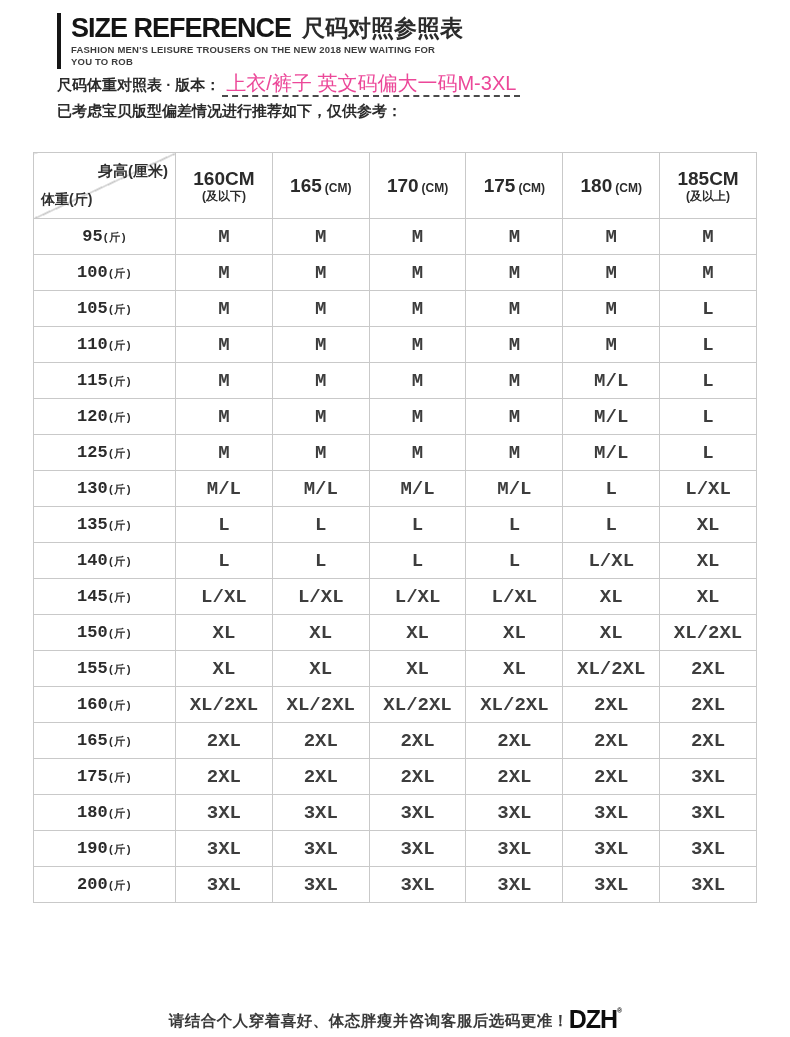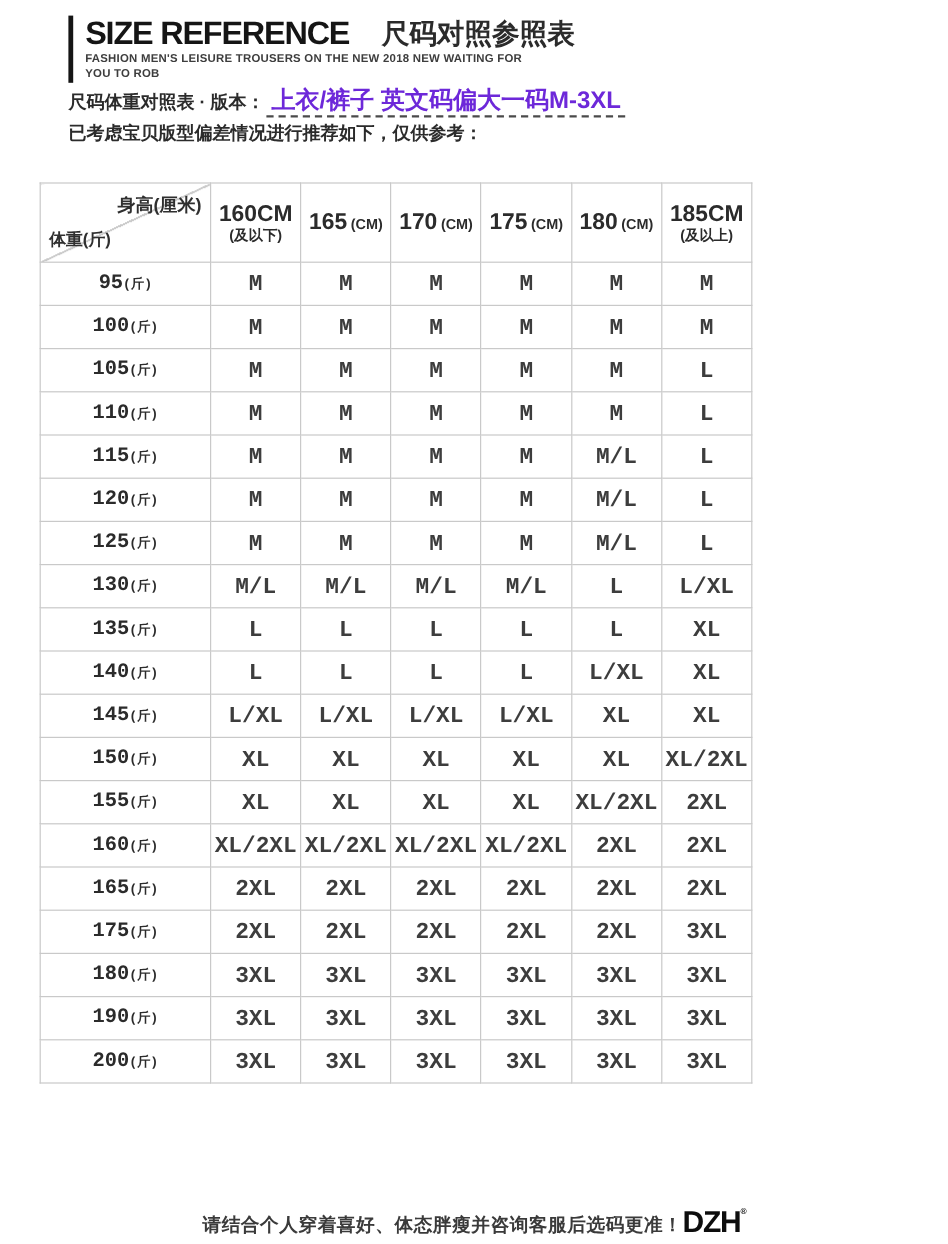--- a/index.html
+++ b/index.html
@@ -6,40 +6,40 @@
   html,body { background:#ffffff; }
   body {
     width:790px; height:1037px; position:relative; overflow:hidden;
     font-family:"Liberation Sans","DejaVu Sans",sans-serif; color:#2f2f2f;
   }
   
   .brand-header{
     position:absolute; left:57px; top:13px;
     border-left:4px solid #151515; padding-left:10px;
   }
-  .title-line{ display:flex; align-items:flex-end; gap:27px; white-space:nowrap; }
+  .title-line{ display:flex; align-items:flex-end; gap:11px; white-space:nowrap; }
   .t-en{ font-size:27px; font-weight:900; letter-spacing:-1px; color:#151515; }
   .t-cn{ font-size:23px; font-weight:700; color:#2b2b2b; }
   .sub{ font-size:9.5px; font-weight:700; color:#3d3d3d; line-height:1.3; letter-spacing:.2px; }
   
   .version-line{
     position:absolute; left:57px; top:70px; white-space:nowrap;
     font-size:15px; font-weight:700; color:#2b2b2b;
   }
   .version-value{
-    font-size:20px; font-weight:700; color:#6d28d9;
+    font-size:20px; font-weight:400; color:#ec4899;
     border-bottom:2px dashed #4a4a4a; padding:0 4px 1px 4px; margin-left:2px;margin-top:26px;
   }
   .note-line{
     position:absolute; left:57px; top:102px;
     font-size:15px; font-weight:700; color:#2b2b2b;
   }
   
   table.size-table{
-    position:absolute; left:33px; top:152px; width:594px;
+    position:absolute; left:33px; top:152px; width:724px;
     border-collapse:collapse; table-layout:fixed;
   }
   .size-table th, .size-table td{
     border:1px solid #c9c9c9; text-align:center; vertical-align:middle;
     overflow:hidden;
   }
   .size-table thead tr{ height:66px; }
   .size-table tbody tr{ height:36px;font-family:Liberation Mono, monospace; }
   th.corner{
     position:relative;

